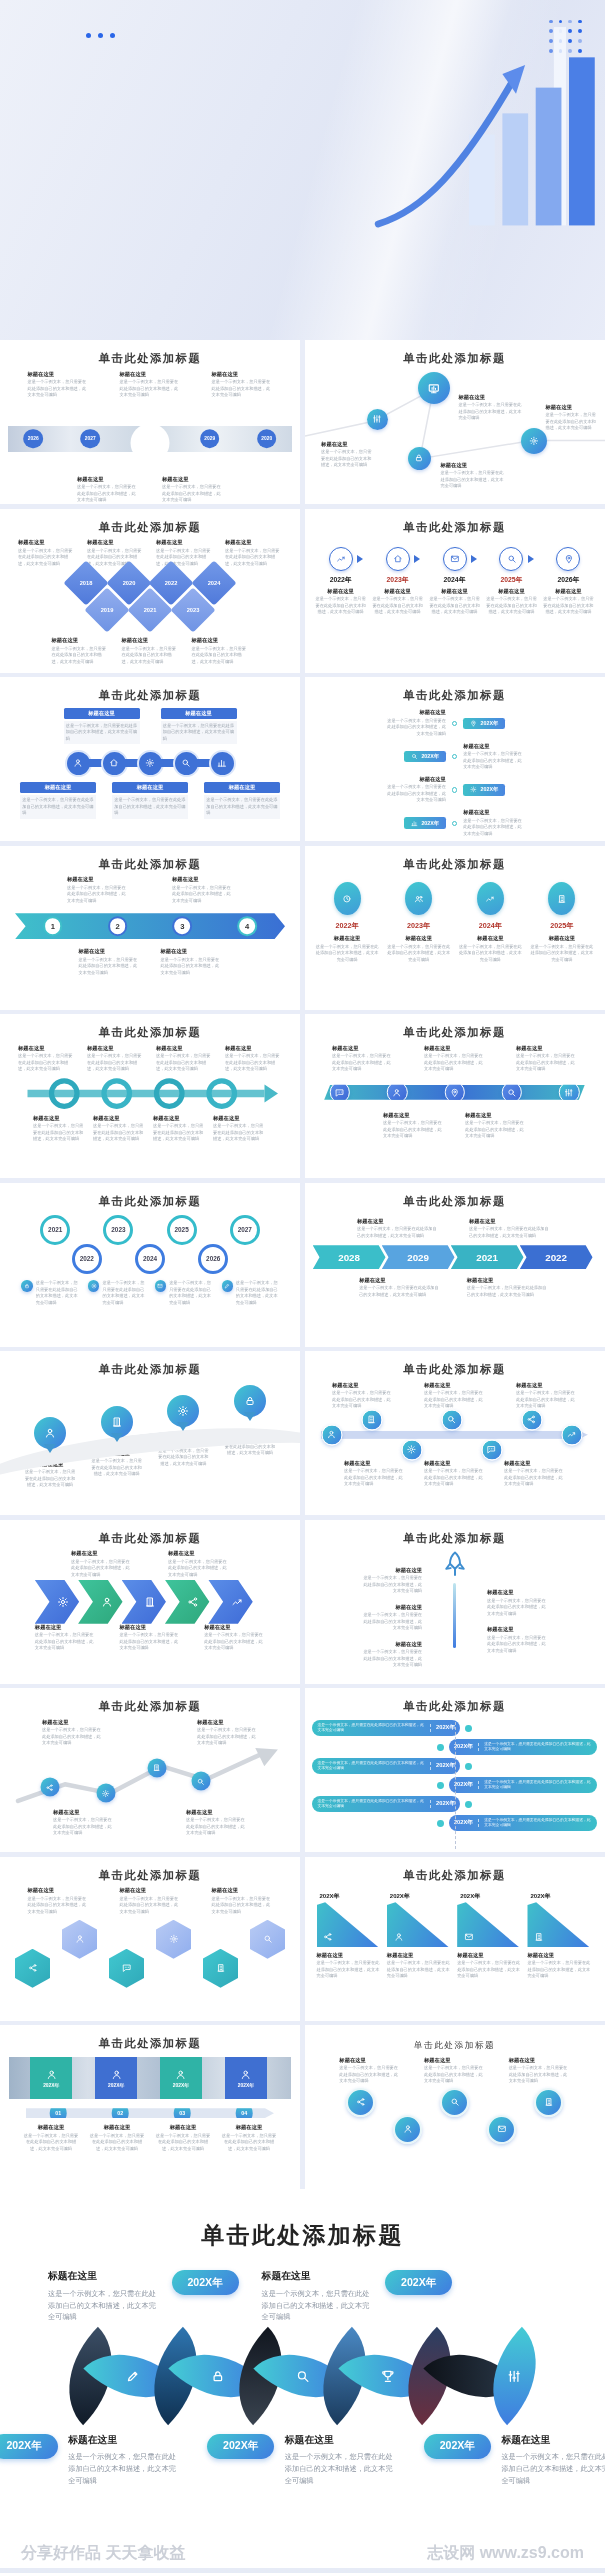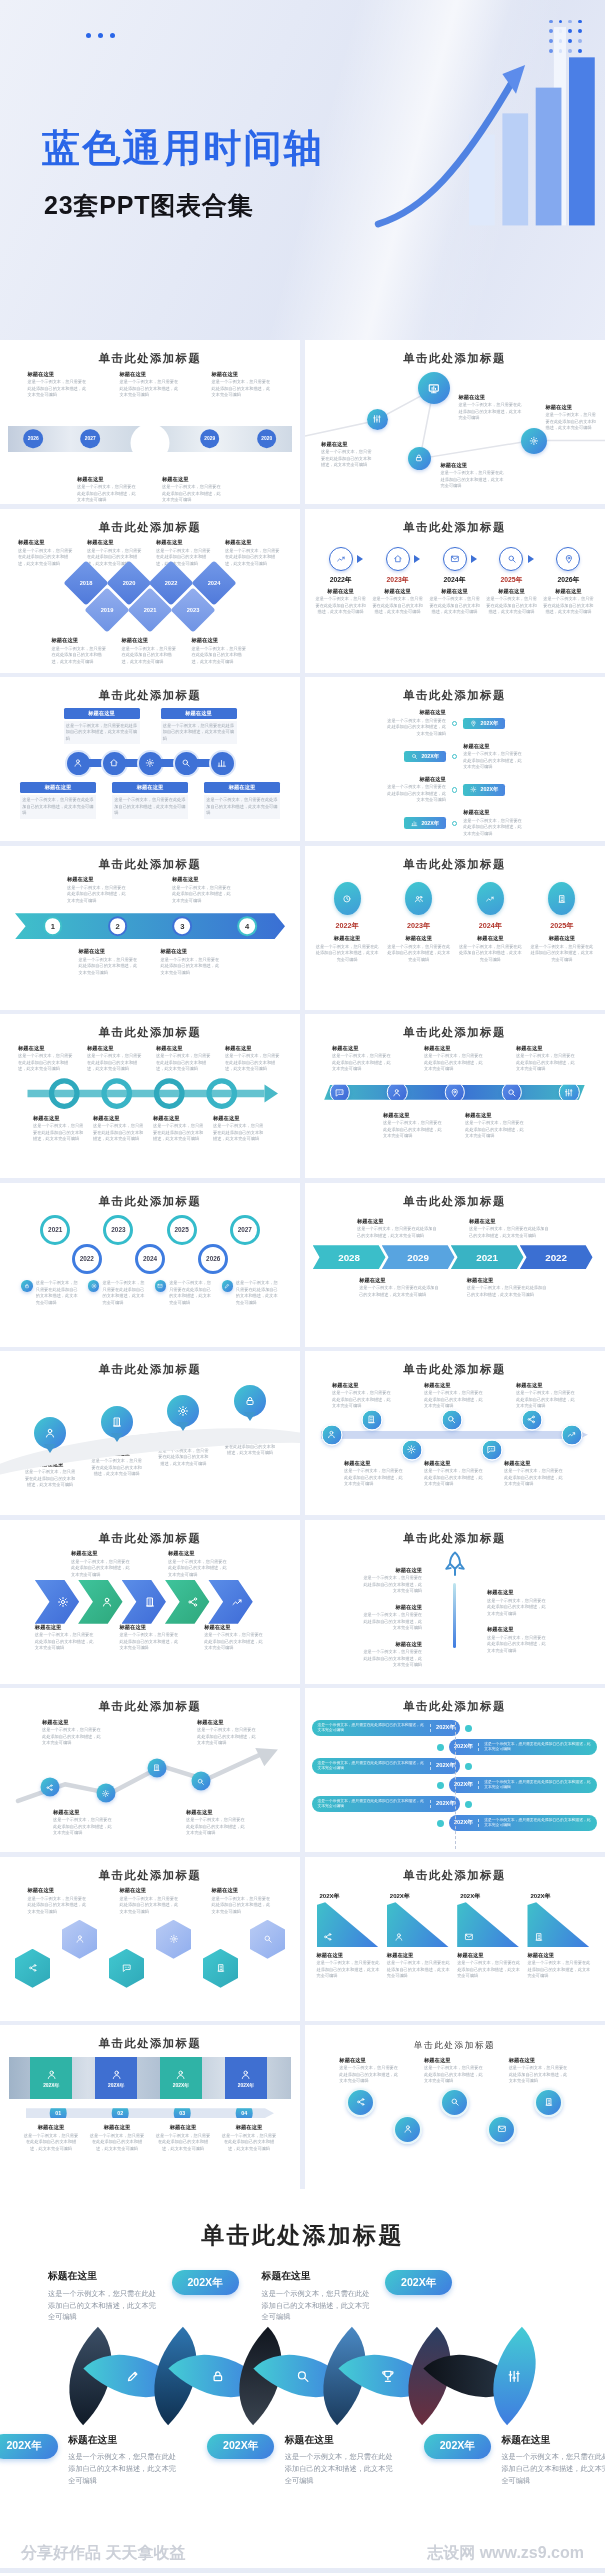--- a/index.html
+++ b/index.html
@@ -291,22 +291,20 @@
       <s></s>
       <s></s>
       <s></s>
       <s></s>
       <s></s>
       <s></s>
       <s></s>
       <s></s>
       <s></s>
   </div>
-  <h1>蓝色通用时间轴</h1>
-  <h2>23套PPT图表合集</h2>
   <svg class="barsvg" width="250" height="212" viewBox="0 0 330 280">
     <rect x="252" y="8" width="16" height="262" fill="#f4f8fe" opacity="0.85"></rect>
     <rect x="140" y="150" width="34" height="120" fill="#dfe9fb"></rect>
     <rect x="184" y="122" width="34" height="148" fill="#b9cff6"></rect>
     <rect x="228" y="88" width="34" height="182" fill="#84a9ef"></rect>
     <rect x="272" y="48" width="34" height="222" fill="#4b7fe6"></rect>
     <path d="M20 268 C80 250 130 195 196 82" fill="none" stroke="#3f77e0" stroke-width="9" stroke-linecap="round" opacity="0.9"></path>
     <polygon points="184,70 214,58 202,96" fill="#5d8ceb"></polygon>
   </svg>
 </div>

